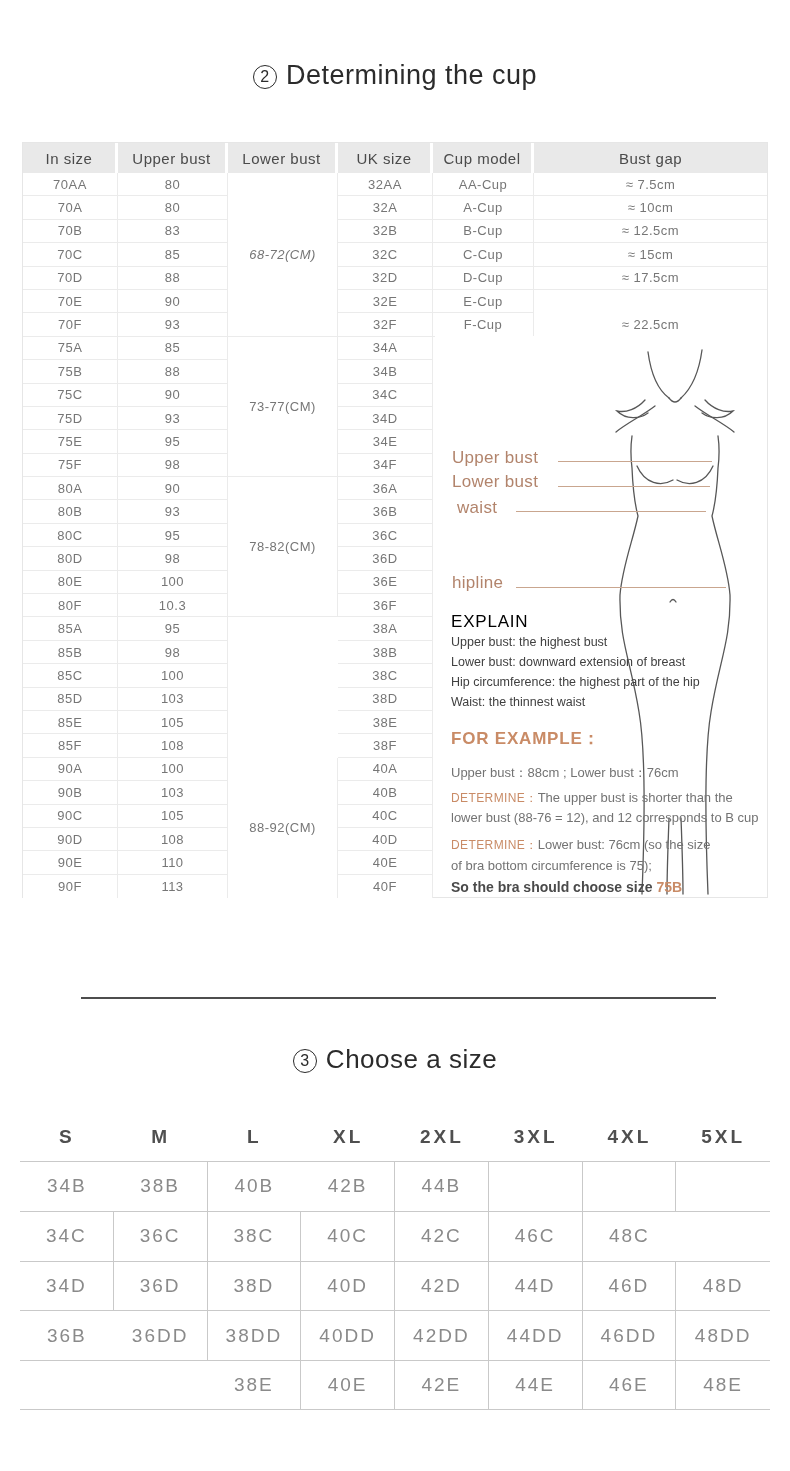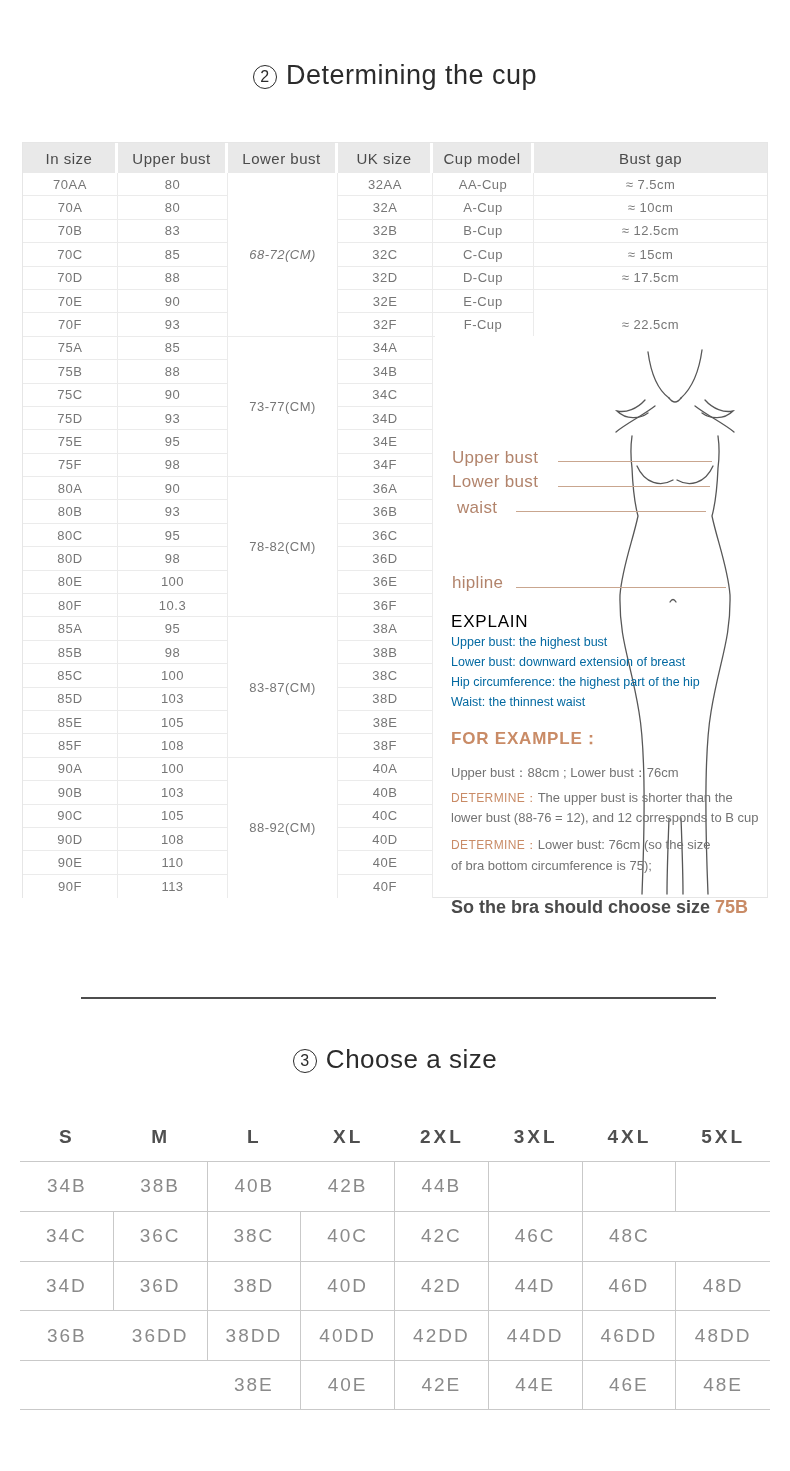--- a/index.html
+++ b/index.html
@@ -29,30 +29,30 @@
   .ct-head.lastcol { border-right:none; }
 
   
   .figure-area { position:absolute; left:435px; top:336px; width:332px; height:561px; background:#fff; }
   .fig-label { position:absolute; font-size:17px; color:#b2846c; letter-spacing:0.3px; white-space:nowrap; }
   .lead { position:absolute; height:1px; background:#c9a68f; }
   .torso-svg { position:absolute; left:160px; top:4px; }
 
   .explain-col { position:absolute; left:16px; top:276px; width:308px; }
   .explain-title { font-size:17px; font-weight:500; color:#000000; letter-spacing:0.8px; }
-  .explain-line { font-size:12.5px; color:#0369a1; line-height:20px; white-space:nowrap; }
+  .explain-line { font-size:12.5px; color:#404040; line-height:20px; white-space:nowrap; }
   .explain-line:first-of-type { margin-top:12px; }
   .example-title { margin-top:15px; font-size:17px; font-weight:700; color:#c98b66; letter-spacing:0.8px; }
   .example-line1 { margin-top:14px; font-size:13px; color:#737373; }
   .det { margin-top:6px; font-size:13px; color:#737373; line-height:19px; }
   .det-label { font-size:12px; color:#c98b66; letter-spacing:0.4px; }
   .det-cont { font-size:13px; color:#737373; line-height:19px; }
   .det2 { margin-top:8px; }
   .det-cont2 { line-height:22px; }
-  .conclusion { margin-top:20px; font-size:18px; font-weight:700; color:#4a4a4a; }
+  .conclusion { margin-top:2px; font-size:14px; font-weight:700; color:#4a4a4a; }
   .conclusion .accent { color:#c98b66; }
 
   
   .divider { position:absolute; left:81px; top:997px; width:635px; height:2px; background:#4d4d4d; }
 
   
   .size-table { position:absolute; left:20px; top:1113px; width:750px; display:grid;
                 grid-template-columns:repeat(8, 93.75px);
                 grid-template-rows:48px repeat(5, 49.8px); }
   .sz-head { display:flex; align-items:center; justify-content:center;
@@ -163,21 +163,20 @@
       <div class="ct-cell" style="grid-area: 23 / 4;">38C</div>
       <div class="ct-cell" style="grid-area: 24 / 1;">85D</div>
       <div class="ct-cell" style="grid-area: 24 / 2;">103</div>
       <div class="ct-cell" style="grid-area: 24 / 4;">38D</div>
       <div class="ct-cell" style="grid-area: 25 / 1;">85E</div>
       <div class="ct-cell" style="grid-area: 25 / 2;">105</div>
       <div class="ct-cell" style="grid-area: 25 / 4;">38E</div>
       <div class="ct-cell" style="grid-area: 26 / 1;">85F</div>
       <div class="ct-cell" style="grid-area: 26 / 2;">108</div>
       <div class="ct-cell" style="grid-area: 26 / 4;">38F</div>
-      <div class="ct-cell" style="grid-area: 21 / 3 / span 6;">83-87(CM)</div>
       <div class="ct-cell" style="grid-area: 27 / 1;">90A</div>
       <div class="ct-cell" style="grid-area: 27 / 2;">100</div>
       <div class="ct-cell" style="grid-area: 27 / 4;">40A</div>
       <div class="ct-cell" style="grid-area: 28 / 1;">90B</div>
       <div class="ct-cell" style="grid-area: 28 / 2;">103</div>
       <div class="ct-cell" style="grid-area: 28 / 4;">40B</div>
       <div class="ct-cell" style="grid-area: 29 / 1;">90C</div>
       <div class="ct-cell" style="grid-area: 29 / 2;">105</div>
       <div class="ct-cell" style="grid-area: 29 / 4;">40C</div>
       <div class="ct-cell" style="grid-area: 30 / 1;">90D</div>

